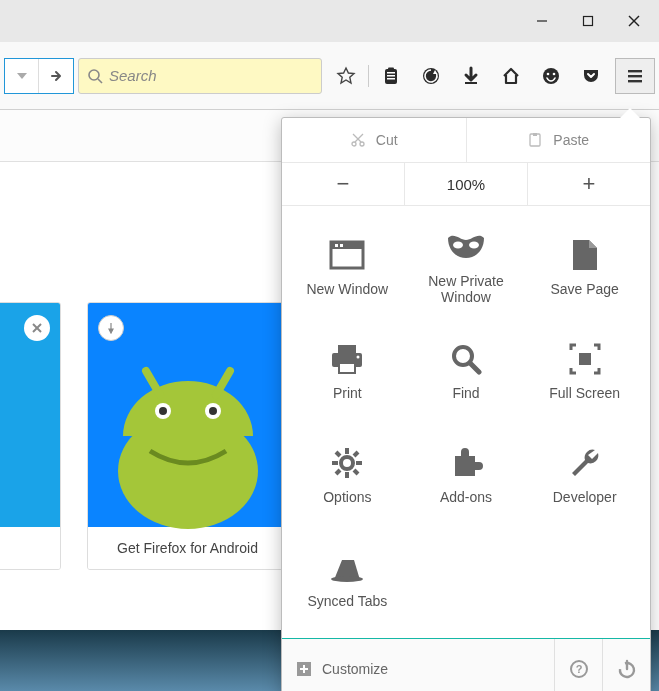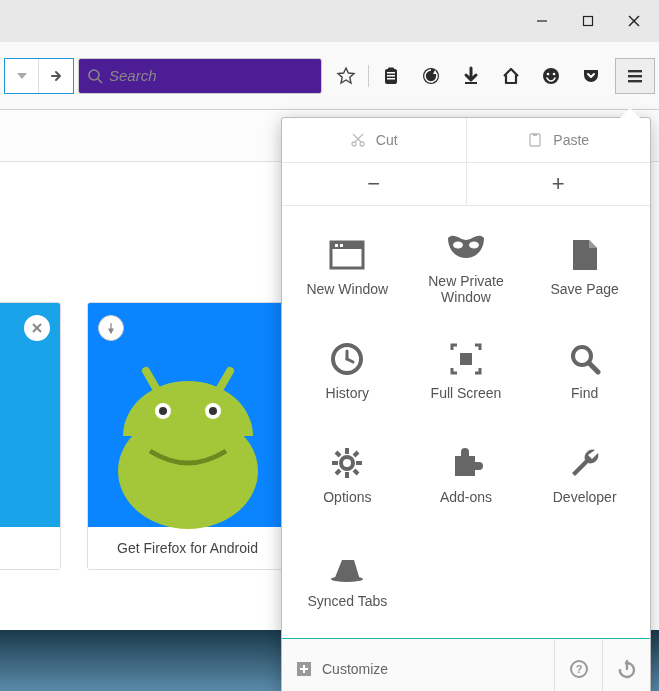--- a/index.html
+++ b/index.html
@@ -45,21 +45,21 @@
   width: 34px; height: 100%;
   display: flex; align-items: center; justify-content: center;
   color: #666;
 }
 .nav-btn:first-child { border-right: 1px solid #ddd; }
 .search-box {
   flex: 1;
   height: 36px;
   border: 1px solid #ccc;
   border-radius: 3px;
-  background: #4c1d95;
+  background: #fef9c3;
   display: flex;
   align-items: center;
   padding: 0 8px;
   color: #888;
   font-style: italic;
   font-size: 15px;
   gap: 6px;
 }
 .icon-row {
   display: flex;
@@ -398,20 +398,21 @@
     <div class="edit-cell">
       <svg width="16" height="16" viewBox="0 0 16 16">
           <rect x="3" y="2" width="10" height="12" rx="1" fill="none" stroke="#bbb" stroke-width="1.3"></rect>
           <rect x="6" y="1" width="4" height="3" fill="#bbb"></rect>
         </svg>
       <span>Paste</span>
     </div>
   </div>
   <div class="zoom-row">
     <div class="zoom-cell">−</div>
+    <div class="zoom-cell mid">100%</div>
     <div class="zoom-cell">+</div>
   </div>
   <div class="grid">
     <div class="grid-item">
       <div class="gicon">
           <svg width="36" height="30" viewBox="0 0 36 30">
             <rect x="2" y="2" width="32" height="26" fill="none" stroke="#666" stroke-width="3"></rect>
             <rect x="2" y="2" width="32" height="7" fill="#666"></rect>
             <rect x="6" y="4" width="3" height="3" fill="#fff"></rect>
             <rect x="11" y="4" width="3" height="3" fill="#fff"></rect>
@@ -433,45 +434,46 @@
       <div class="gicon">
           <svg width="28" height="34" viewBox="0 0 28 34">
             <path d="M2 2h16l8 8v22H2z" fill="#666"></path>
             <path d="M18 2v8h8" fill="#999"></path>
           </svg>
         </div>
       <span>Save Page</span>
     </div>
     <div class="grid-item">
       <div class="gicon">
-          <svg width="34" height="34" viewBox="0 0 34 34">
-            <circle cx="17" cy="17" r="14" fill="none" stroke="#666" stroke-width="4"></circle>
-            <line x1="17" y1="17" x2="17" y2="9" stroke="#666" stroke-width="3" stroke-linecap="round"></line>
-            <line x1="17" y1="17" x2="23" y2="20" stroke="#666" stroke-width="3" stroke-linecap="round"></line>
-          </svg>
-        </div>
-      <span>History</span>
+          <svg width="36" height="32" viewBox="0 0 36 32">
+            <rect x="9" y="2" width="18" height="8" fill="#666"></rect>
+            <rect x="3" y="10" width="30" height="14" rx="2" fill="#666"></rect>
+            <rect x="10" y="20" width="16" height="10" fill="#fff" stroke="#666" stroke-width="2"></rect>
+            <circle cx="29" cy="14" r="1.5" fill="#fff"></circle>
+          </svg>
+        </div>
+      <span>Print</span>
+    </div>
+    <div class="grid-item">
+      <div class="gicon">
+          <svg width="32" height="32" viewBox="0 0 32 32">
+            <circle cx="13" cy="13" r="9" fill="none" stroke="#666" stroke-width="4"></circle>
+            <line x1="20" y1="20" x2="29" y2="29" stroke="#666" stroke-width="5" stroke-linecap="round"></line>
+          </svg>
+        </div>
+      <span>Find</span>
     </div>
     <div class="grid-item">
       <div class="gicon">
           <svg width="34" height="34" viewBox="0 0 34 34">
             <rect x="11" y="11" width="12" height="12" fill="#666"></rect>
             <path d="M8 3H3v5M26 3h5v5M8 31H3v-5M26 31h5v-5" fill="none" stroke="#666" stroke-width="3"></path>
           </svg>
         </div>
       <span>Full Screen</span>
-    </div>
-    <div class="grid-item">
-      <div class="gicon">
-          <svg width="32" height="32" viewBox="0 0 32 32">
-            <circle cx="13" cy="13" r="9" fill="none" stroke="#666" stroke-width="4"></circle>
-            <line x1="20" y1="20" x2="29" y2="29" stroke="#666" stroke-width="5" stroke-linecap="round"></line>
-          </svg>
-        </div>
-      <span>Find</span>
     </div>
     <div class="grid-item">
       <div class="gicon">
           <svg width="34" height="34" viewBox="0 0 34 34">
             <circle cx="17" cy="17" r="6" fill="none" stroke="#666" stroke-width="4"></circle>
             <g stroke="#666" stroke-width="4">
               <line x1="17" y1="2" x2="17" y2="8"></line>
               <line x1="17" y1="26" x2="17" y2="32"></line>
               <line x1="2" y1="17" x2="8" y2="17"></line>
               <line x1="26" y1="17" x2="32" y2="17"></line>

